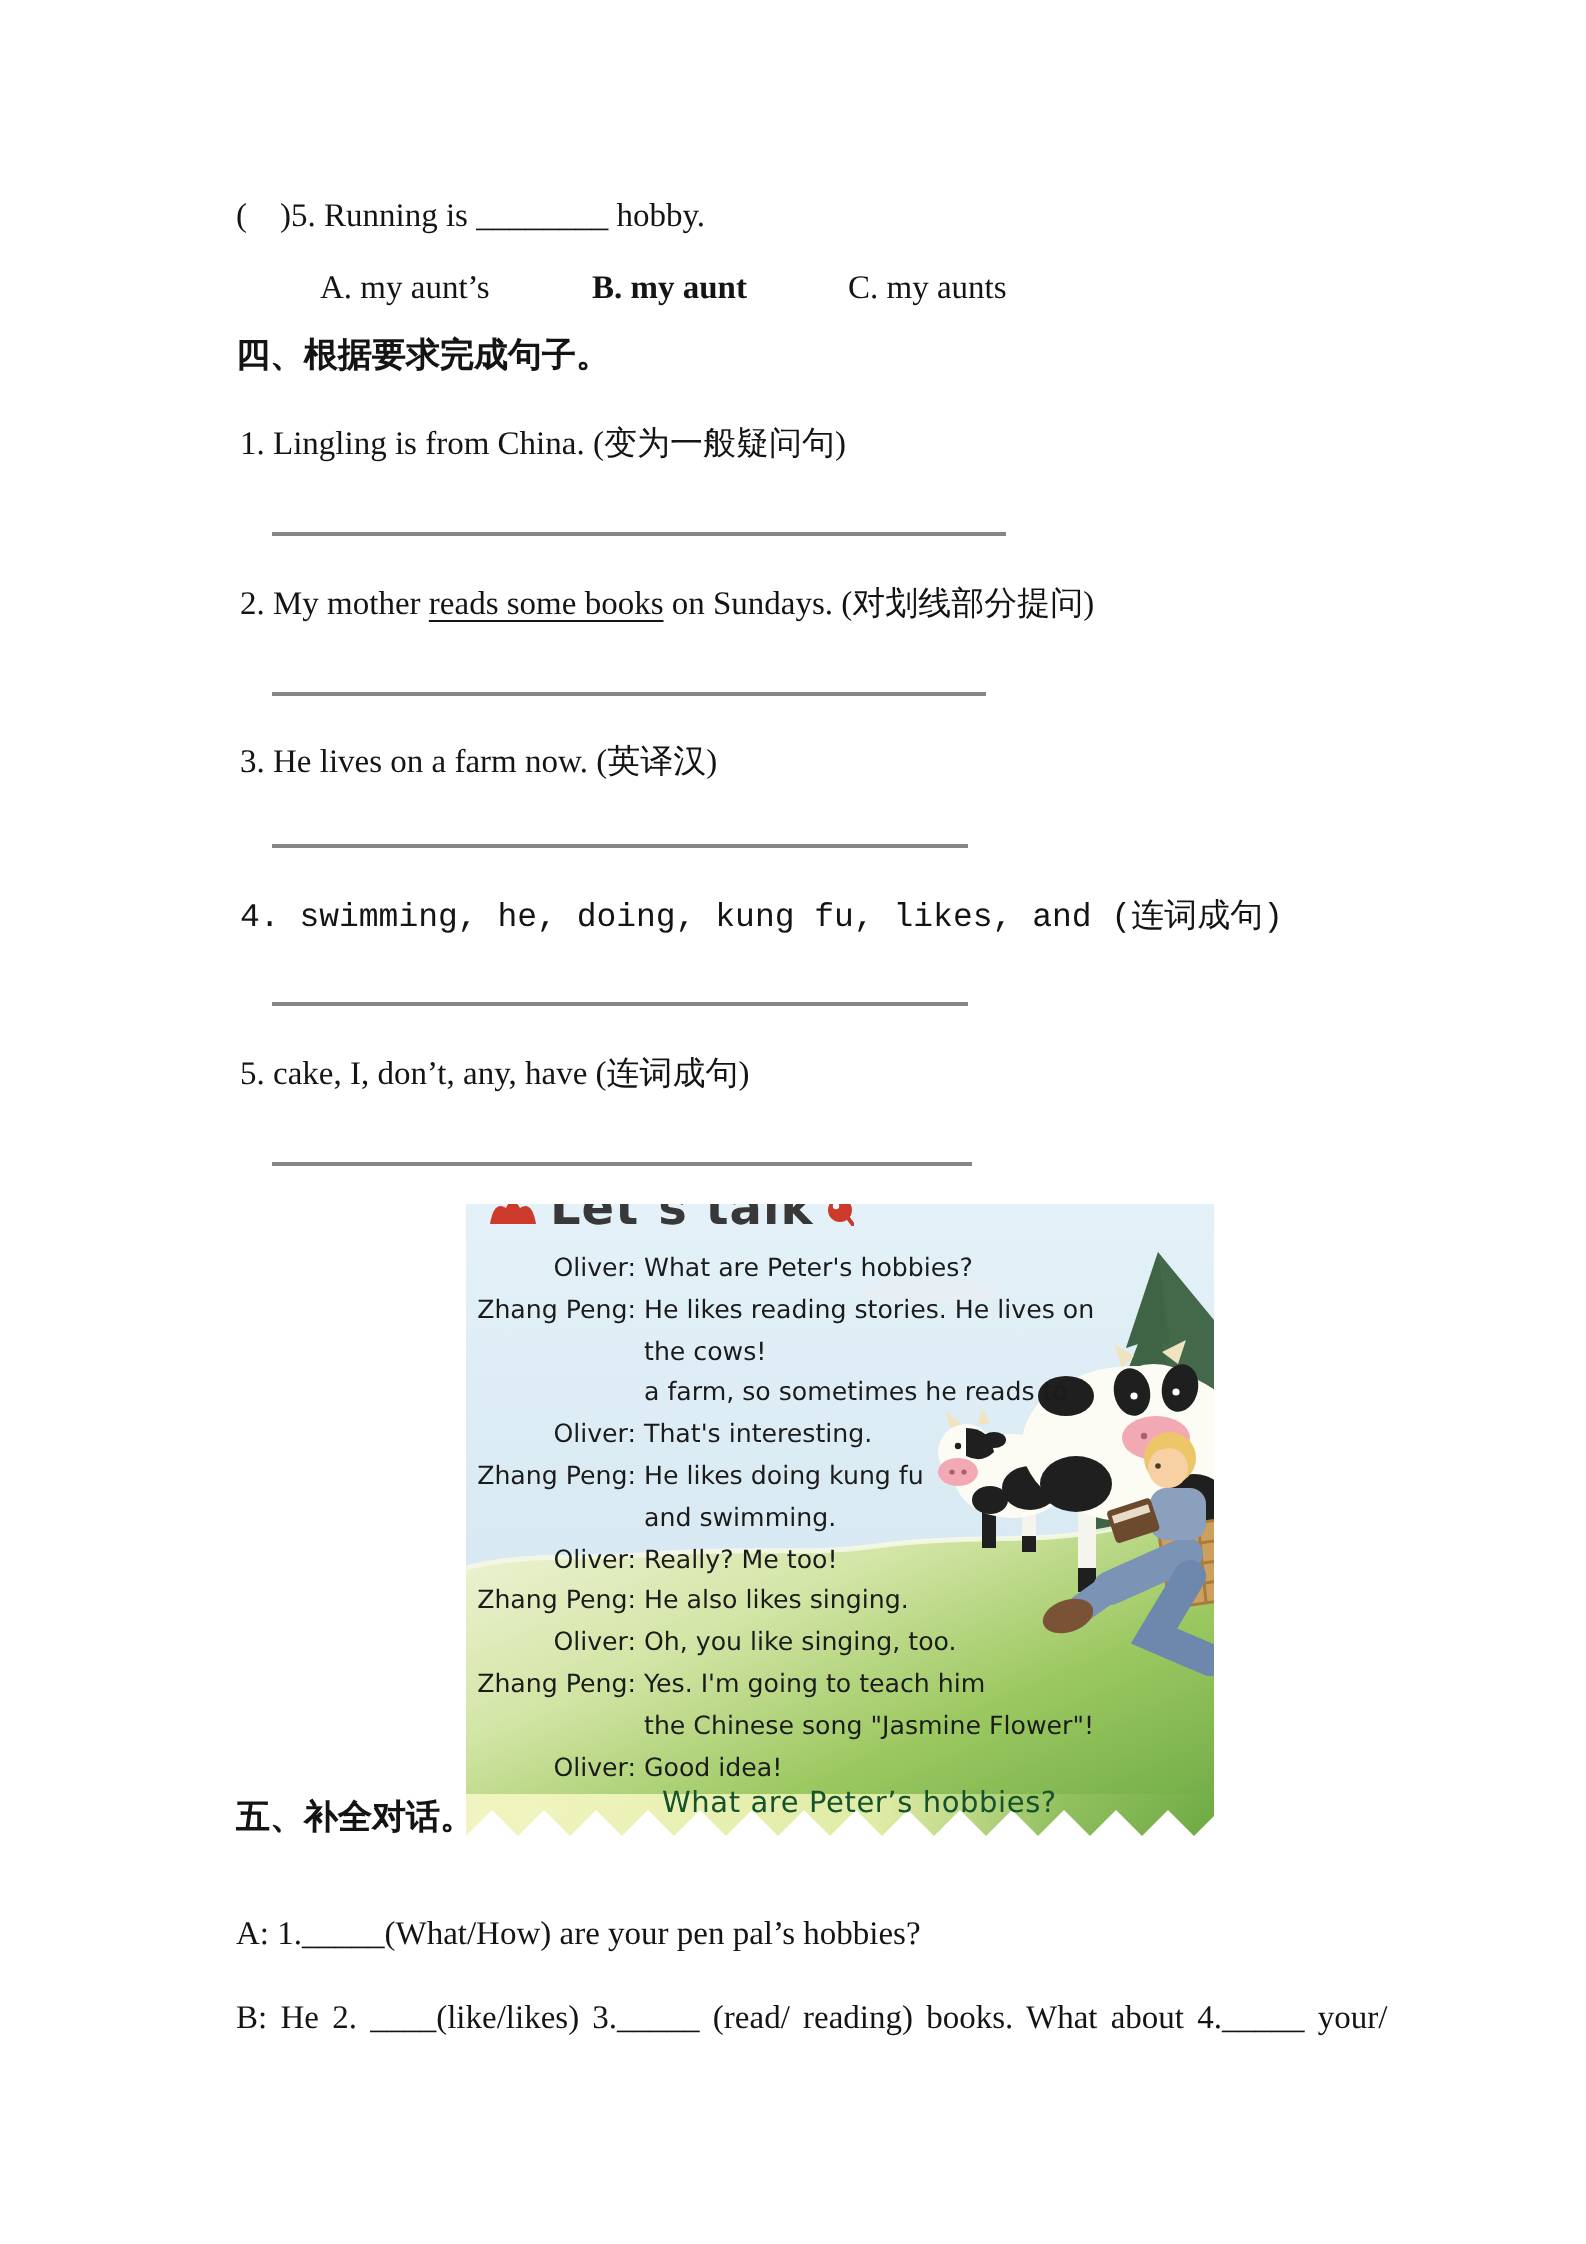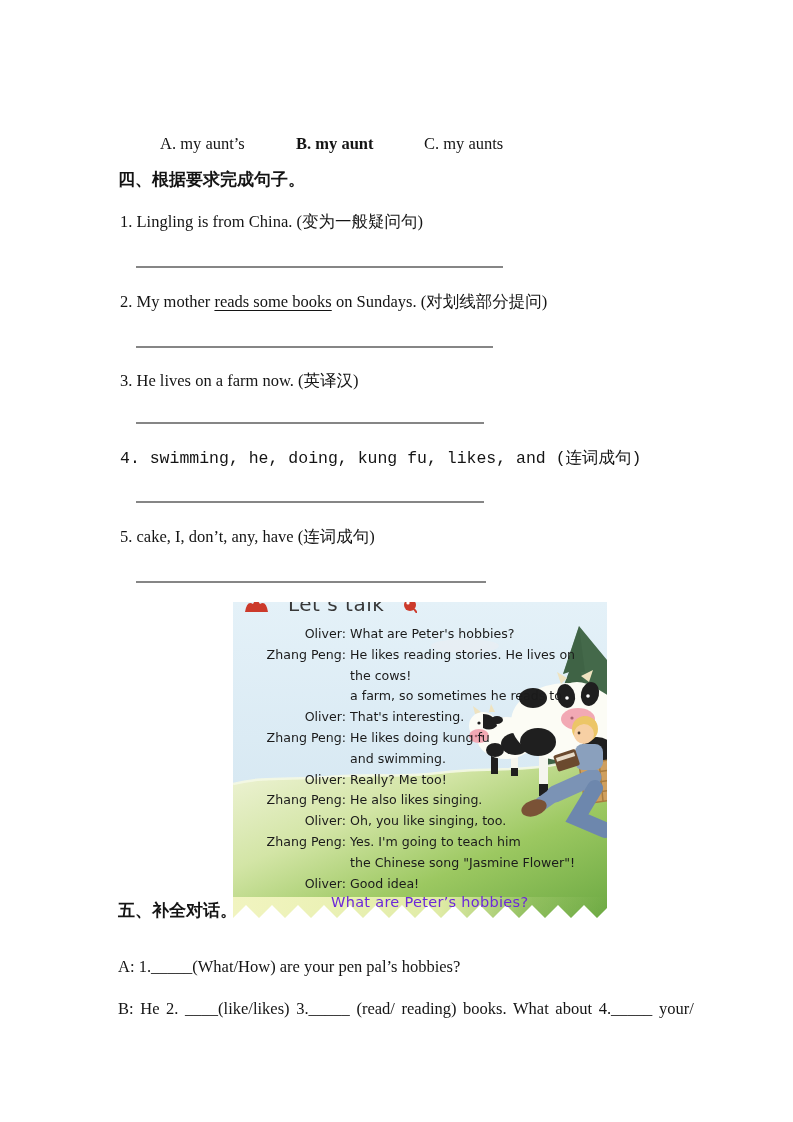--- a/index.html
+++ b/index.html
@@ -2,46 +2,47 @@
 <html><head>
 <meta charset="utf-8">
 <style>
   html,body{margin:0;padding:0;background:#ffffff;}
   .page{
     position:relative;width:793px;height:1122px;background:#ffffff;overflow:hidden;
     font-family:"Liberation Serif", serif;color:#141414;font-size:16.5px;line-height:22px;
   }
   .abs{position:absolute;}
   .line{white-space:pre;}
-  .heading{font-weight:bold;font-size:17px;}
+  .heading{font-weight:bold;font-size:17px;font-family:Liberation Mono, monospace;}
   .blank{height:2px;background:#868686;}
   .uline{text-decoration:underline;text-underline-offset:3px;}
 
   
   .pic{position:absolute;left:233px;top:602px;width:374px;height:316px;overflow:hidden;}
   .pic svg.scene{position:absolute;left:0;top:0;}
   .pic-title{
-    position:absolute;left:10px;top:-9px;display:flex;align-items:center;gap:19px;
-    font-family:"DejaVu Sans", sans-serif;font-weight:normal;font-size:20px;color:#383838;letter-spacing:.5px;
+    position:absolute;left:10px;top:-9px;display:flex;align-items:center;gap:6px;
+    font-family:"DejaVu Sans", sans-serif;font-weight:bold;font-size:24px;color:#383838;letter-spacing:.5px;
   }
   .dialogue{position:absolute;left:0;top:22px;}
-  .dlg-row{display:flex;line-height:20.8px;font-family:"DejaVu Sans", sans-serif;font-size:12.6px;color:#1b1b1b;padding-left:28px;}
+  .dlg-row{display:flex;line-height:20.8px;font-family:"DejaVu Sans", sans-serif;font-size:12.6px;color:#1b1b1b;}
   .dlg-speaker{flex:0 0 85px;text-align:right;white-space:pre;}
   .dlg-text{margin-left:4px;white-space:pre;}
   .pic-caption{
     position:absolute;left:98px;top:289px;font-family:"DejaVu Sans", sans-serif;
-    font-size:14.5px;color:#6d28d9;letter-spacing:.3px;white-space:pre;
+    font-size:14.5px;color:#14532d;letter-spacing:.3px;white-space:pre;
   }
   .justified{width:575px;word-spacing:2.5px;}
 </style>
 </head>
 <body>
 
 <div class="page">
 
+  <div class="abs line" style="left:118px;top:97px;">(    )5. Running is ________ hobby.</div>
   <div class="abs" style="left:0;top:133px;width:793px;">
     <span class="abs line" style="left:160px;top:0;">A. my aunt’s</span>
     <span class="abs line" style="left:296px;top:0;font-weight:bold;">B. my aunt</span>
     <span class="abs line" style="left:424px;top:0;">C. my aunts</span>
   </div>
 
   <div class="abs line heading" style="left:118px;top:169px;">四、根据要求完成句子。</div>
 
   <div class="abs line" style="left:120px;top:211px;font-family:Liberation Serif, serif;"><span>1. Lingling is from China. (变为一般疑问句)</span><span class="uline"></span><span></span></div>
   <div class="abs blank" style="left:136px;top:266px;width:367px;"></div>

